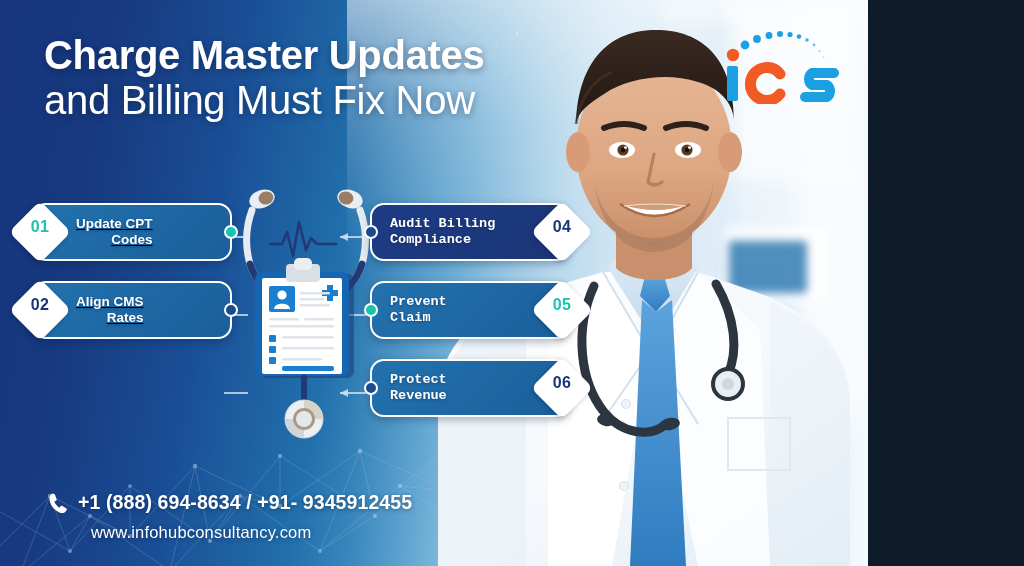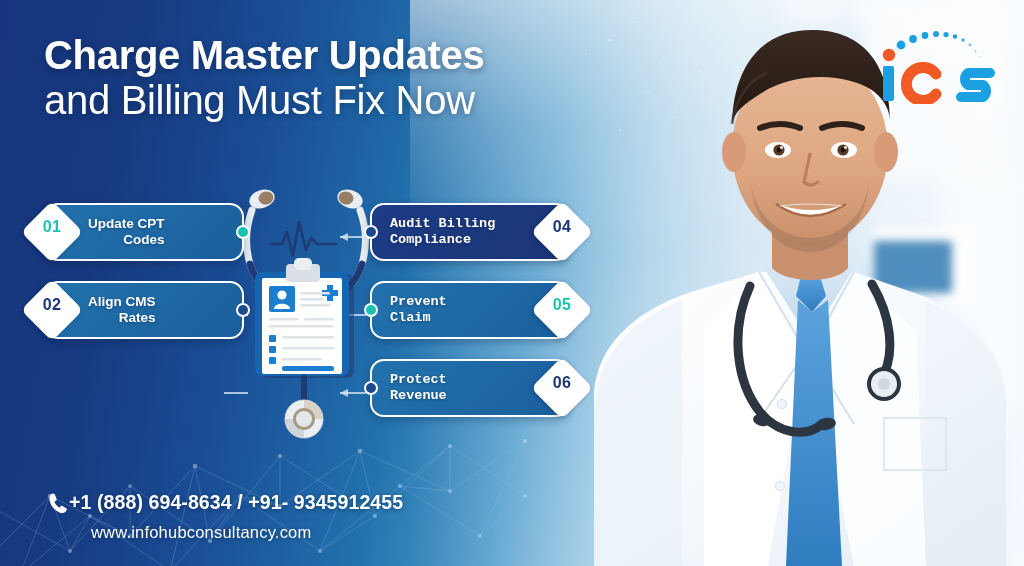--- a/index.html
+++ b/index.html
@@ -1,20 +1,20 @@
 <!DOCTYPE html>
 <html><head>
 <meta charset="utf-8">
 <style>
   * { margin:0; padding:0; box-sizing:border-box; }
   html,body { background:#0d1b2a; }
   body { font-family:"Liberation Sans", sans-serif; }
 
   #banner {
-    position:relative; width:1024px; height:566px; overflow:hidden;
+    position:relative; width:868px; height:566px; overflow:hidden;
     background:#1a4b8f;
   }
 
   
   .bg-base {
     position:absolute; inset:0;
     background:linear-gradient(100deg,
       #16357e 0%, #17397f 12%, #1a4e96 26%,
       #2170ac 40%, #4d9bcb 52%, #93c4e2 62%,
       #c3dcee 72%, #dbe9f4 82%, #e8f1f8 92%, #eef5fa 100%);
@@ -64,21 +64,21 @@
     color:#ffffff; line-height:1.13; letter-spacing:-.3px;
     text-shadow:0 2px 7px rgba(8,26,62,.45);
   }
   .headline .ln { display:block; font-size:40px; white-space:nowrap; }
   .hl-strong { font-weight:700; }
   .hl-light  { font-weight:400; }
 
   
   .steps { position:absolute; left:0; top:203px; width:560px; height:235px; }
   .col { position:absolute; width:200px; }
-  .col-left  { left:44px;  }
+  .col-left  { left:32px;text-decoration:underline;  }
   .col-right { left:370px; }
 
   .badge {
     position:relative; height:58px; margin-bottom:20px;
     border:2.5px solid #ffffff; border-radius:14px;
     display:flex; align-items:center;
     box-shadow:0 3px 9px rgba(6,25,60,.30);
   }
   .badge.fill-mid  { background:linear-gradient(135deg,#2272ad 0%,#1a5f9c 100%); }
   .badge.fill-dark { background:linear-gradient(135deg,#1d3c86 0%,#1b3576 100%); }
@@ -119,21 +119,21 @@
   .lbl-right { margin-left:18px; margin-right:42px;font-family:Liberation Mono, monospace; }
 
   
   .illus { position:absolute; left:238px; top:188px; width:136px; height:252px; }
 
   
   .logo { position:absolute; right:28px; top:28px; width:118px; height:76px; }
 
   
   .contact { position:absolute; left:48px; bottom:24px; color:#ffffff; }
-  .contact-phone-row { display:flex; align-items:center; gap:1px; }
+  .contact-phone-row { display:flex; align-items:center; gap:10px; }
   .phone-ico { width:20px; height:22px; flex:none; }
   .contact-phone {
     font-size:19.5px; font-weight:700; letter-spacing:.1px;
     text-shadow:0 1px 4px rgba(6,25,60,.5);
   }
   .contact-web {
     font-size:16.5px; font-weight:400; margin-top:9px; margin-left:43px;
     letter-spacing:.2px; text-shadow:0 1px 4px rgba(6,25,60,.5);
   }
 

